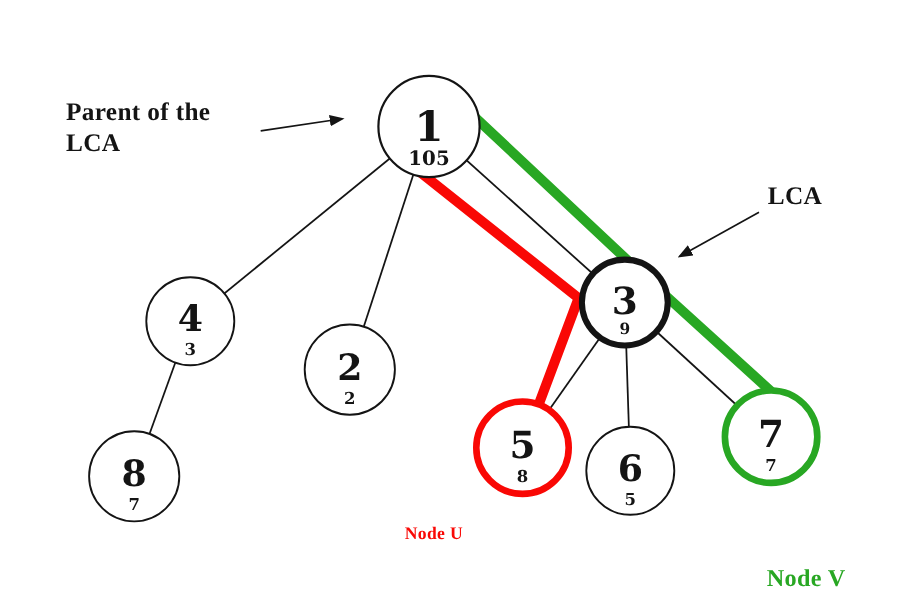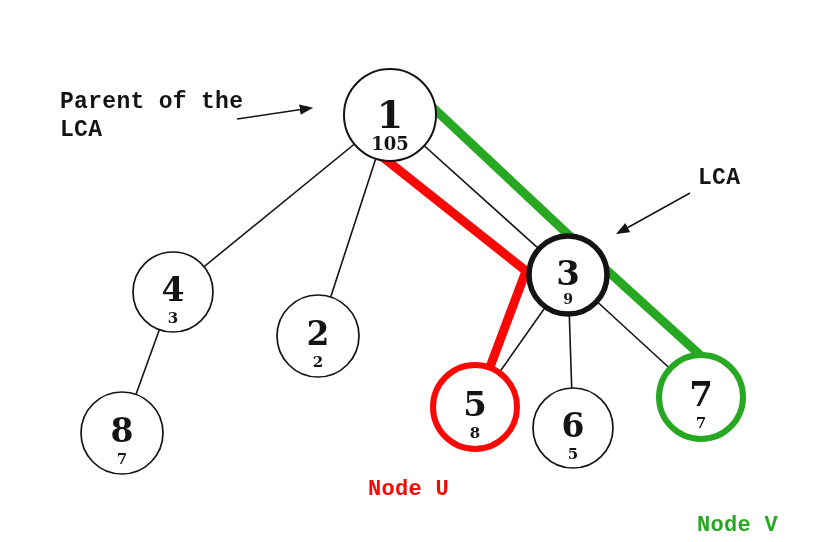--- a/index.html
+++ b/index.html
@@ -18,26 +18,26 @@
   .node-circle.thin{stroke-width:1.7;}
   .node-circle.lca{stroke-width:5.5;}
   .node-circle.red{stroke:var(--red);stroke-width:6;}
   .node-circle.green{stroke:var(--green);stroke-width:6;}
   .num, .val{
     font-family:"DejaVu Serif", serif;font-weight:bold;fill:var(--ink);
     text-anchor:middle;
   }
   .arrow{stroke:var(--ink);stroke-width:1.5;fill:none;}
   .slab{
-    position:absolute;font-family:Liberation Mono, monospace;font-weight:bold;
+    position:absolute;font-family:Liberation Serif, serif;font-weight:bold;
     color:var(--ink);letter-spacing:0.3px;
   }
   .parent-label{left:60px;top:88px;font-size:23px;line-height:28px;}
   .lca-label{left:698px;top:165px;font-size:23px;}
-  .nodeu-label{left:368px;top:477px;font-size:22px;color:var(--red);}
+  .nodeu-label{left:368px;top:477px;font-size:16px;color:var(--red);}
   .nodev-label{left:697px;top:513px;font-size:22px;color:var(--green);}
   .annotation{
     position:absolute;left:496px;top:73px;width:202px;
     font-size:19px;line-height:29px;color:#1c1c1c;
   }
   .annotation .bang{color:var(--red);font-weight:bold;font-size:22px;}
   .annotation .strong{font-weight:bold;}
 </style>
 </head>
 <body>

